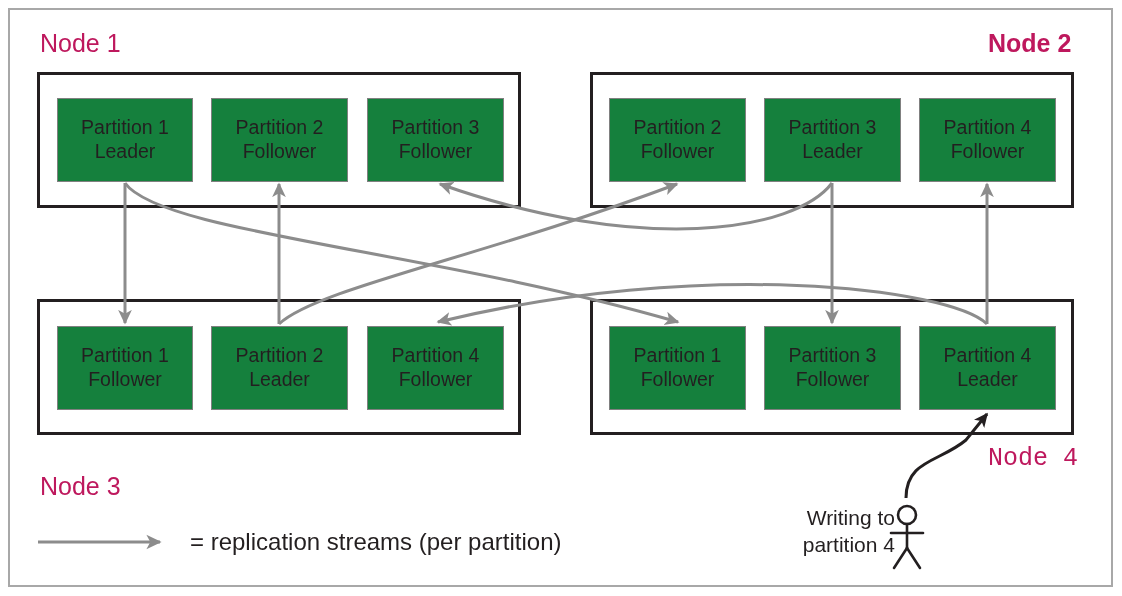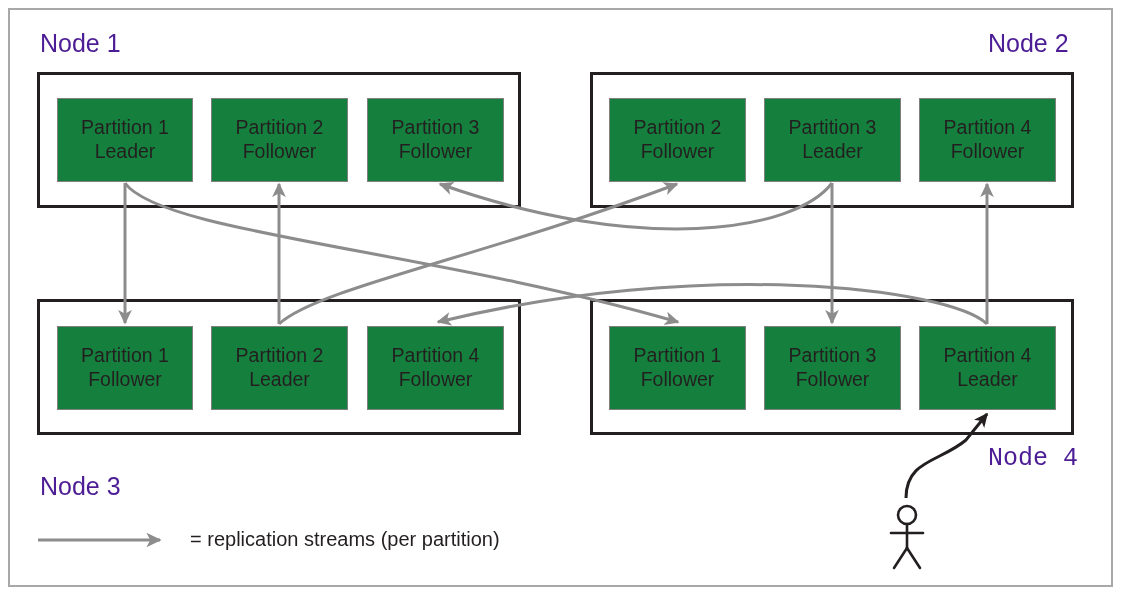--- a/index.html
+++ b/index.html
@@ -34,21 +34,21 @@
   }
   .node-box {
     position: absolute;
     border: 3px solid #231f20;
     box-sizing: border-box;
     background: transparent;
   }
   .node-label {
     position: absolute;
     font-size: 25px;
-    color: #4c1d95;
+    color: #be185d;
     white-space: nowrap;
     line-height: 1;
   }
   .partition-box {
     position: absolute;
     border: 1.5px solid #808080;
     box-sizing: border-box;
     background: #15803d;
     display: flex;
     flex-direction: column;
@@ -73,21 +73,21 @@
   
   #legend {
     position: absolute;
     left: 36px;
     top: 528px;
     display: flex;
     align-items: center;
     gap: 12px;
   }
   #legend-text {
-    font-size: 20px;
+    font-size: 24px;
     color: #231f20;
     white-space: nowrap;
   }
   
   #writer-caption {
     position: absolute;
     left: 773px;
     top: 505px;
     width: 122px;
     text-align: right;
@@ -119,21 +119,21 @@
       <span class="partition-line">Partition 2</span>
       <span class="partition-line">Follower</span>
     </div>
     <div class="partition-box" style="left:367px; top:98px; width:137px; height:84px;">
       <span class="partition-line">Partition 3</span>
       <span class="partition-line">Follower</span>
     </div>
   </div>
 
   <div class="node-group">
-    <div class="node-label" style="left:988px; top:31px;">Node 2</div>
+    <div class="node-label" style="left:988px; top:31px;font-weight:bold;">Node 2</div>
     <div class="node-box" style="left:590px; top:72px; width:484px; height:136px;"></div>
 
     <div class="partition-box" style="left:609px; top:98px; width:137px; height:84px;">
       <span class="partition-line">Partition 2</span>
       <span class="partition-line">Follower</span>
     </div>
     <div class="partition-box" style="left:764px; top:98px; width:137px; height:84px;">
       <span class="partition-line">Partition 3</span>
       <span class="partition-line">Leader</span>
     </div>
@@ -216,20 +216,24 @@
       <defs>
         <marker id="legend-arrow" viewBox="0 0 10 10" refX="8.4" refY="5" markerWidth="5.4" markerHeight="5.4" orient="auto-start-reverse">
           <path d="M 0 0.6 L 9.4 5 L 0 9.4 L 2.4 5 Z" fill="#8c8c8c"></path>
         </marker>
       </defs>
       <path d="M 2 10 L 124 10" stroke="#8c8c8c" stroke-width="3" fill="none" marker-end="url(#legend-arrow)"></path>
     </svg>
     <span id="legend-text">= replication streams (per partition)</span>
   </div>
 
+  <div id="writer-caption">
+    <div>Writing to</div>
+    <div>partition 4</div>
+  </div>
 
   <svg id="writer-figure" width="44" height="66" viewBox="0 0 44 66">
     <g stroke="#231f20" stroke-width="2.6" fill="none" stroke-linecap="round">
       <circle cx="21" cy="11" r="9"></circle>
       <path d="M 21 20 L 21 44"></path>
       <path d="M 5 29 L 37 29"></path>
       <path d="M 21 44 L 8 64"></path>
       <path d="M 21 44 L 34 64"></path>
     </g>
   </svg>

